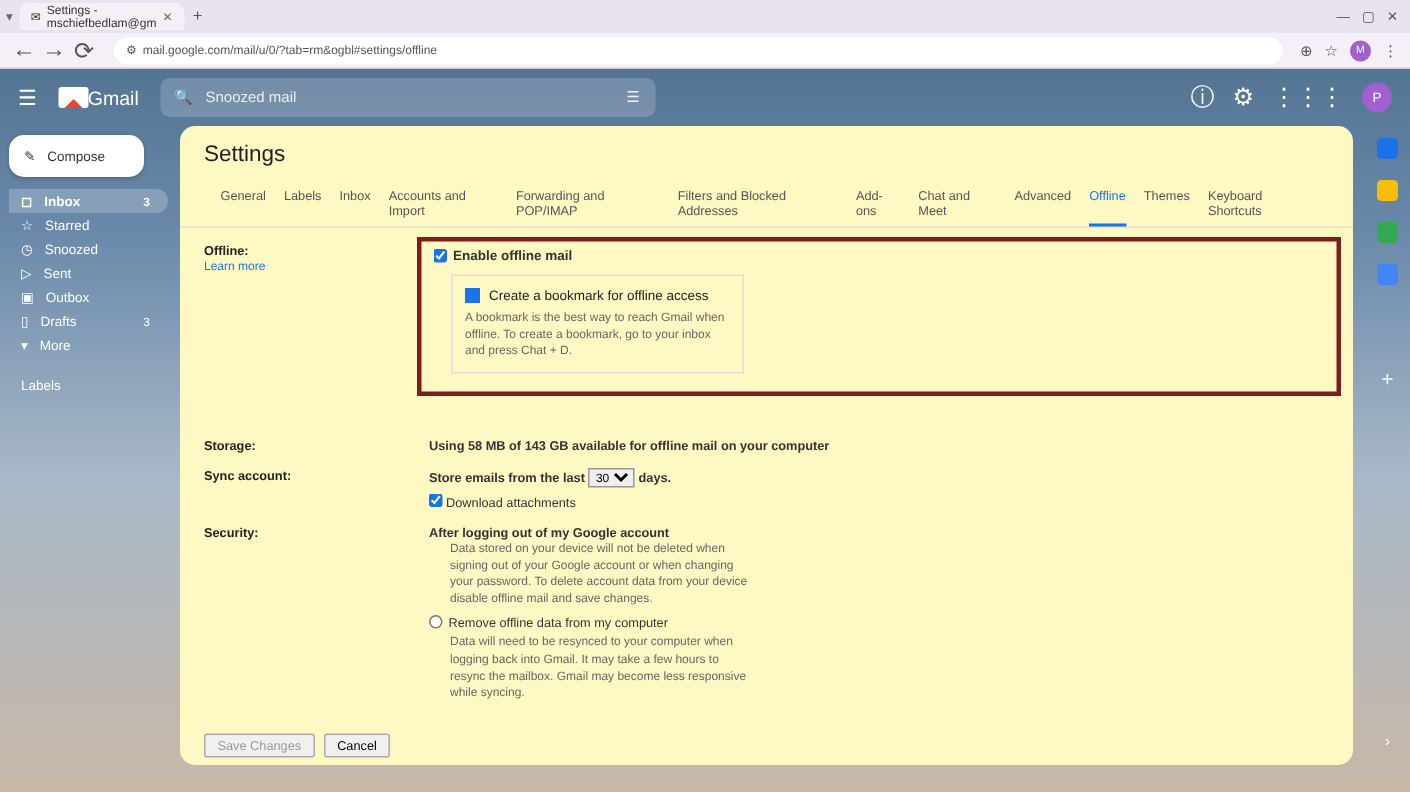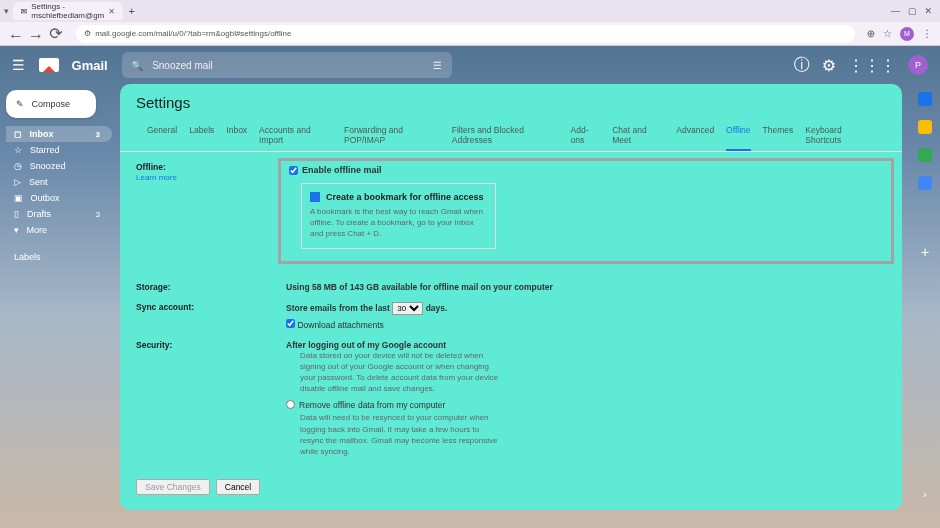--- a/index.html
+++ b/index.html
@@ -10,49 +10,49 @@
 .tab-close{margin-left:auto;color:#666}
 .tab-plus{margin-left:6px;color:#555;font-size:11px}
 .win-controls{margin-left:auto;display:flex;gap:8px;padding-right:4px;font-size:9px;color:#555}
 .url-bar{background:#f5f0f8;height:24px;display:flex;align-items:center;padding:0 8px;gap:4px;border-bottom:1px solid #d0c8d8}
 .nav-arrow{width:16px;height:16px;display:flex;align-items:center;justify-content:center;color:#555;border-radius:50%}
 .url-input{flex:1;background:#fff;border-radius:12px;height:18px;margin:0 8px;padding:0 8px;display:flex;align-items:center;font-size:8px;color:#555;gap:4px}
 .url-icons{display:flex;gap:8px;align-items:center;color:#555;font-size:10px}
 .avatar{width:14px;height:14px;border-radius:50%;background:#a060d0;color:#fff;display:flex;align-items:center;justify-content:center;font-size:7px}
 .gmail-header{height:38px;display:flex;align-items:center;padding:0 12px;gap:14px;color:#fff}
 .hamburger{font-size:14px}
-.gmail-logo{display:flex;gap:13px;font-size:13px;font-weight:700}
+.gmail-logo{display:flex;gap:0;font-size:13px;font-weight:400}
 .gmail-m{background:#fff;color:#ea4335;width:20px;height:14px;border-radius:2px;display:flex;align-items:center;justify-content:center;font-size:9px;font-weight:bold;position:relative}
 .gmail-m::before{content:"";position:absolute;bottom:0;left:50%;transform:translateX(-50%);border-left:6px solid transparent;border-right:6px solid transparent;border-bottom:6px solid #ea4335}
 .search-box{background:rgba(255,255,255,0.18);border-radius:6px;height:26px;flex:0 0 330px;display:flex;align-items:center;padding:0 10px;gap:8px;font-size:10px;color:#eee}
 .search-filter{margin-left:auto}
 .header-icons{margin-left:auto;display:flex;gap:12px;align-items:center}
 .header-avatar{width:20px;height:20px;border-radius:50%;background:#a060d0;color:#fff;display:flex;align-items:center;justify-content:center;font-size:9px}
 .main-area{display:flex;height:426px}
 .sidebar{width:112px;padding:6px 0 6px 6px}
 .compose-btn{background:#fff;border-radius:10px;height:28px;display:flex;align-items:center;gap:8px;padding:0 10px;font-size:9px;color:#333;box-shadow:0 1px 3px rgba(0,0,0,0.2);margin-bottom:8px;width:90px}
 .side-item{display:flex;align-items:center;gap:8px;padding:3px 8px;font-size:9px;color:#fff;border-radius:0 10px 10px 0}
 .side-item.sel{background:rgba(255,255,255,0.22);font-weight:bold}
 .side-count{margin-left:auto;font-size:8px;padding-right:4px}
 .side-label{padding:6px 8px;font-size:9px;color:#fff;margin-top:8px}
-.content-card{flex:1;background:#5eead4;border-radius:10px;margin:0 8px;padding:0;overflow:auto;position:relative}
+.content-card{flex:1;background:#fef9c3;border-radius:10px;margin:0 8px;padding:0;overflow:auto;position:relative}
 .content-card::-webkit-scrollbar{display:none}
 .card-title{font-size:15px;padding:10px 16px;color:#222}
 .tabs-row{display:flex;gap:12px;padding:0 27px;border-bottom:1px solid #e0e0e0;font-size:8.5px;color:#555}
 .tab-link{padding:4px 0;border-bottom:2px solid transparent}
 .tab-link.active{color:#1a73e8;border-bottom-color:#1a73e8}
 .settings-body{padding:10px 16px;font-size:8.5px;color:#333}
 .setting-row{display:flex;margin-bottom:10px}
 .setting-label{width:150px;font-weight:bold;color:#222}
 .setting-content{flex:1}
 .learn-more{color:#1a73e8;font-weight:normal;font-size:8px}
-.red-box{border:3px solid #a3a3a3;padding:4px 8px 12px 8px;margin:-4px -8px 8px -8px}
+.red-box{border:3px solid #7f1d1d;padding:4px 8px 12px 8px;margin:-4px -8px 18px -8px}
 .checkbox-line{display:flex;align-items:center;gap:4px;font-weight:bold;font-size:9px}
 .info-box{border:1px solid #ddd;padding:8px;margin-top:8px;width:195px;margin-left:12px}
-.info-box-title{display:flex;align-items:center;gap:6px;font-weight:bold;font-size:9px;color:#222;margin-bottom:4px}
+.info-box-title{display:flex;align-items:center;gap:6px;font-weight:normal;font-size:9px;color:#222;margin-bottom:4px}
 .bookmark-icon{width:10px;height:10px;background:#1a73e8}
 .info-box-text{font-size:8px;color:#666;line-height:1.4}
 .select-inline{font-size:8px;border:1px solid #999;background:#efefef}
 .sec-text{font-size:8px;color:#666;line-height:1.4;margin-left:14px;max-width:200px;margin-bottom:6px}
 .radio-line{display:flex;align-items:flex-start;gap:4px;font-size:8.5px;margin-bottom:2px}
 .btn-row{display:flex;gap:6px;padding:6px 0}
 .btn{font-size:8.5px;padding:2px 8px;border:1px solid #aaa;background:#f0f0f0;border-radius:2px}
 .btn.disabled{color:#999}
 .right-rail{width:30px;display:flex;flex-direction:column;align-items:center;gap:14px;padding-top:8px}
 .rail-icon{width:14px;height:14px;border-radius:3px}

